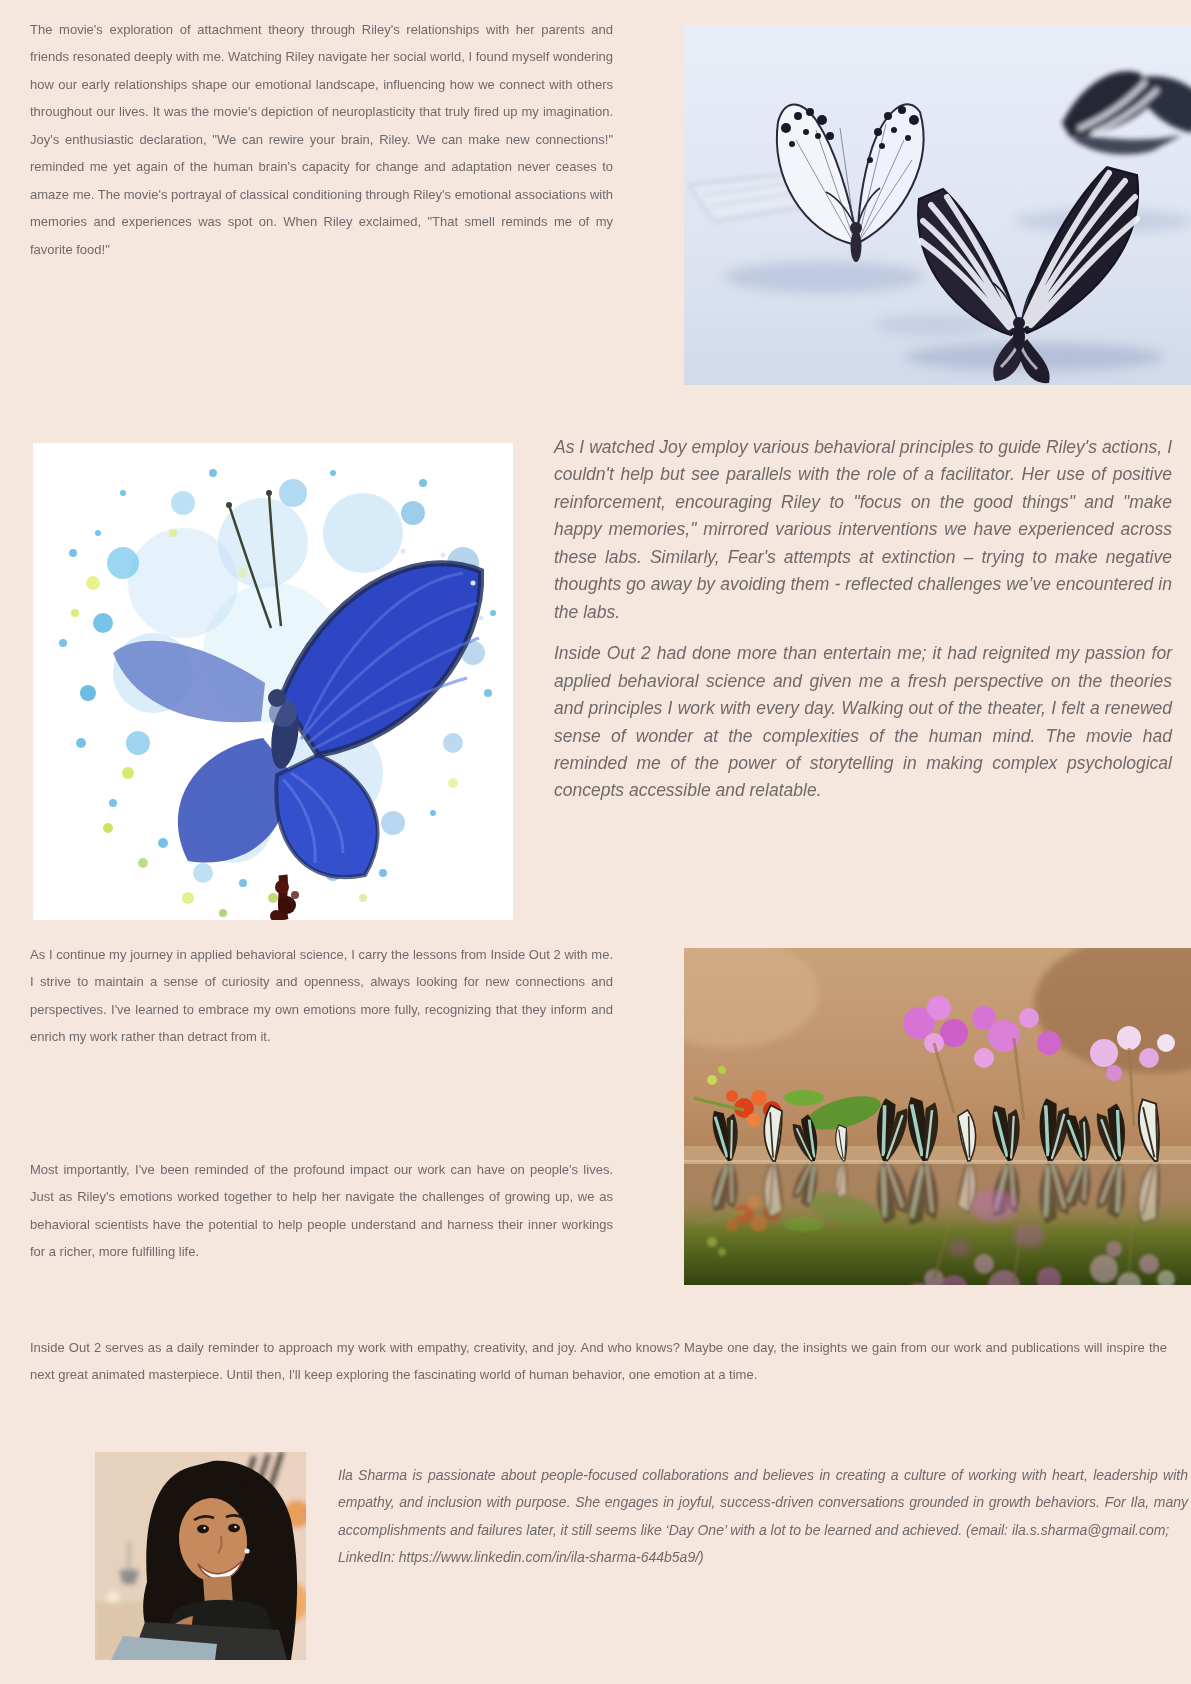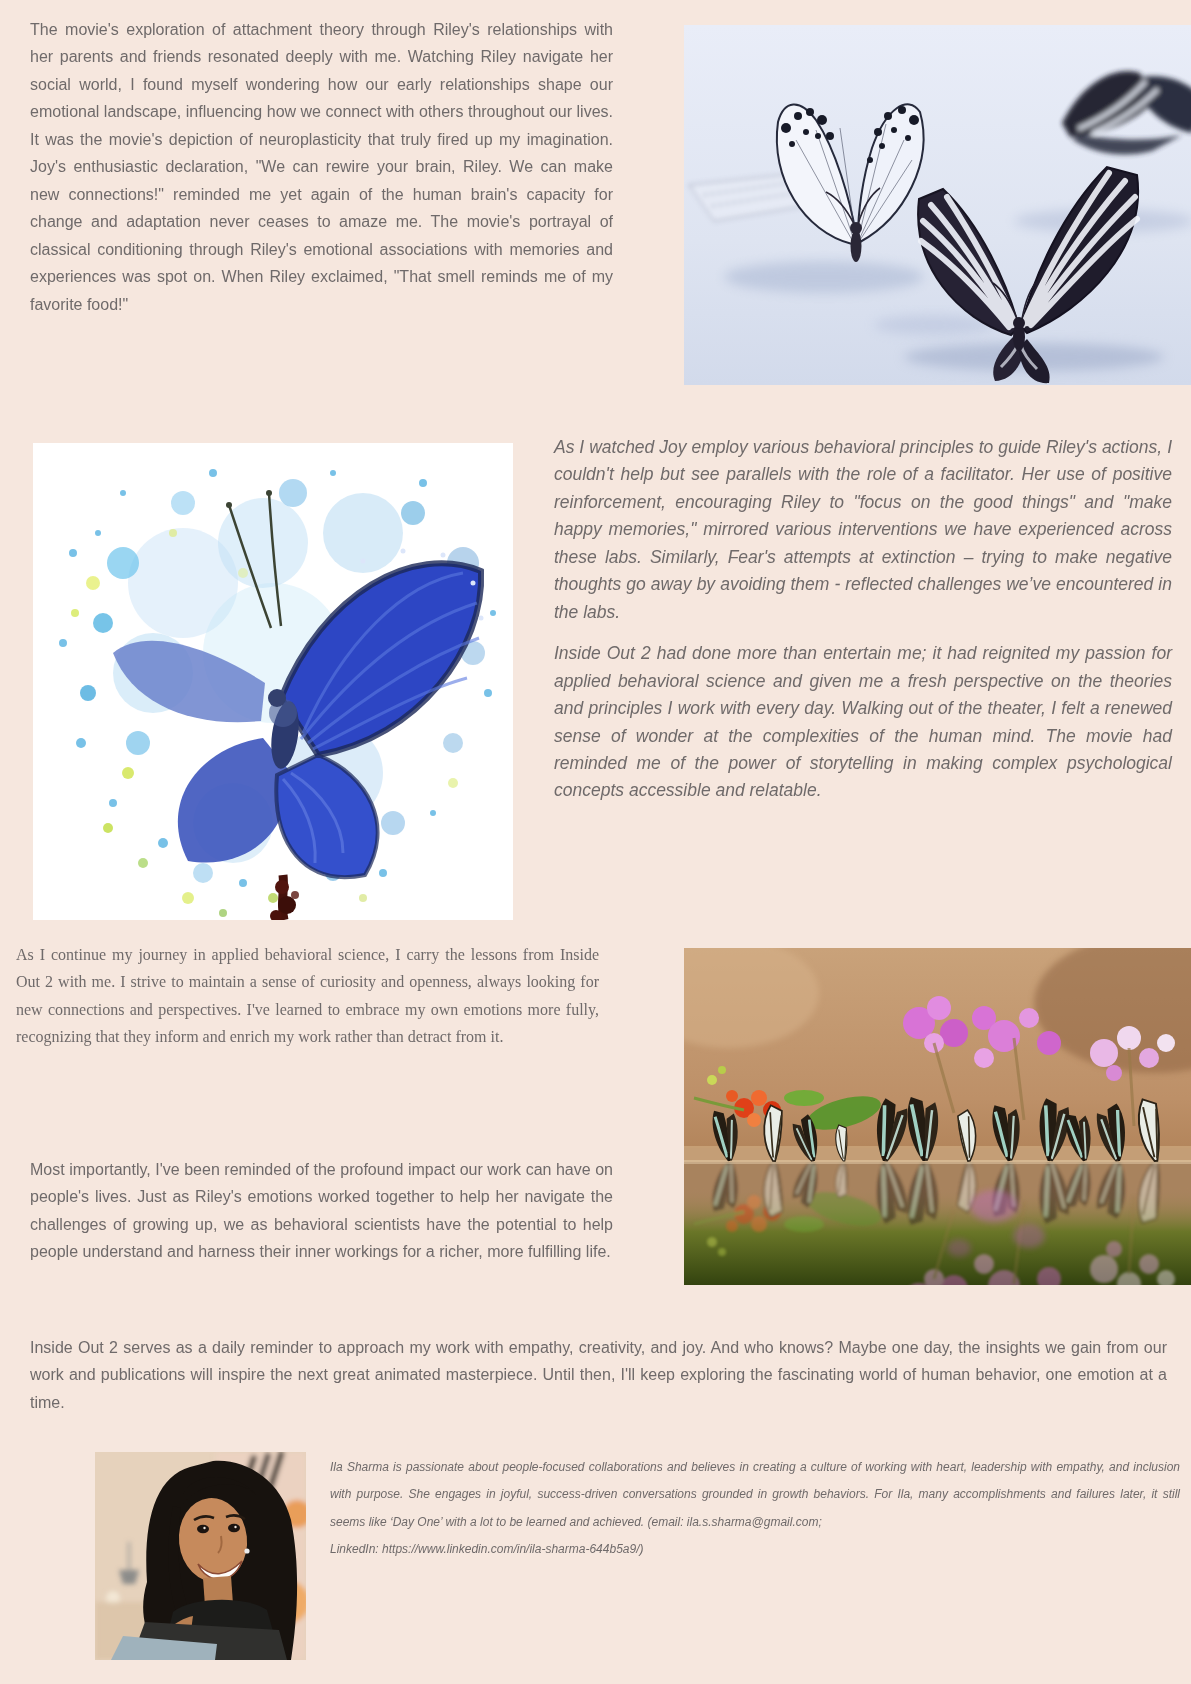--- a/index.html
+++ b/index.html
@@ -1,34 +1,34 @@
 <!DOCTYPE html>
 <html><head>
 <meta charset="utf-8">
 <style>
   html,body{margin:0;padding:0;background:#f6e7de;}
   .page{
     position:relative;width:1191px;height:1684px;background:#f6e7de;
     font-family:"Liberation Sans",sans-serif;color:#6f6a6a;overflow:hidden;
   }
-  .para{position:absolute;margin:0;text-align:justify;font-size:16px;line-height:27.45px;}
+  .para{position:absolute;margin:0;text-align:justify;font-size:13px;line-height:27.45px;}
   #p1{left:30px;top:16px;width:583px;}
   .rightcol{position:absolute;left:554px;top:434px;width:618px;}
   .rightcol p{margin:0 0 14px 0;text-align:justify;font-size:17.5px;line-height:27.45px;font-style:italic;}
-  #p4{left:16px;top:941px;width:583px;font-family:Liberation Serif, serif;}
+  #p4{left:30px;top:941px;width:583px;}
   #p5{left:30px;top:1144px;width:583px;margin-top:12px;}
   #p6{left:30px;top:1334px;width:1137px;}
   .imgbox{position:absolute;overflow:hidden;}
   #imgA{left:684px;top:25px;width:507px;height:360px;}
   #imgB{left:33px;top:443px;width:480px;height:477px;}
   #imgC{left:684px;top:948px;width:507px;height:337px;}
   #imgD{left:95px;top:1452px;width:211px;height:208px;}
   .imgbox svg{display:block;width:100%;height:100%;}
-  .bio-text{position:absolute;left:322px;top:1446px;width:850px;margin:8px;
-    font-style:italic;font-size:12px;line-height:27.3px;text-align:justify;}
+  .bio-text{position:absolute;left:322px;top:1446px;width:850px;margin:16px;
+    font-style:italic;font-size:14px;line-height:27.3px;text-align:justify;}
   .footer{position:absolute;left:0;top:1646px;width:100%;text-align:left;margin-top:42px;}
   .footer a{font-style:italic;font-size:17.5px;color:#5e5b5b;text-decoration:underline;cursor:pointer;}
 </style>
 </head>
 <body>
 
 <div class="page">
 
   <p class="para" id="p1">The movie's exploration of attachment theory through Riley's relationships with her parents and friends resonated deeply with me. Watching Riley navigate her social world, I found myself wondering how our early relationships shape our emotional landscape, influencing how we connect with others throughout our lives. It was the movie's depiction of neuroplasticity that truly fired up my imagination. Joy's enthusiastic declaration, "We can rewire your brain, Riley. We can make new connections!" reminded me yet again of the human brain's capacity for change and adaptation never ceases to amaze me. The movie's portrayal of classical conditioning through Riley's emotional associations with memories and experiences was spot on. When Riley exclaimed, "That smell reminds me of my favorite food!"</p>
 

